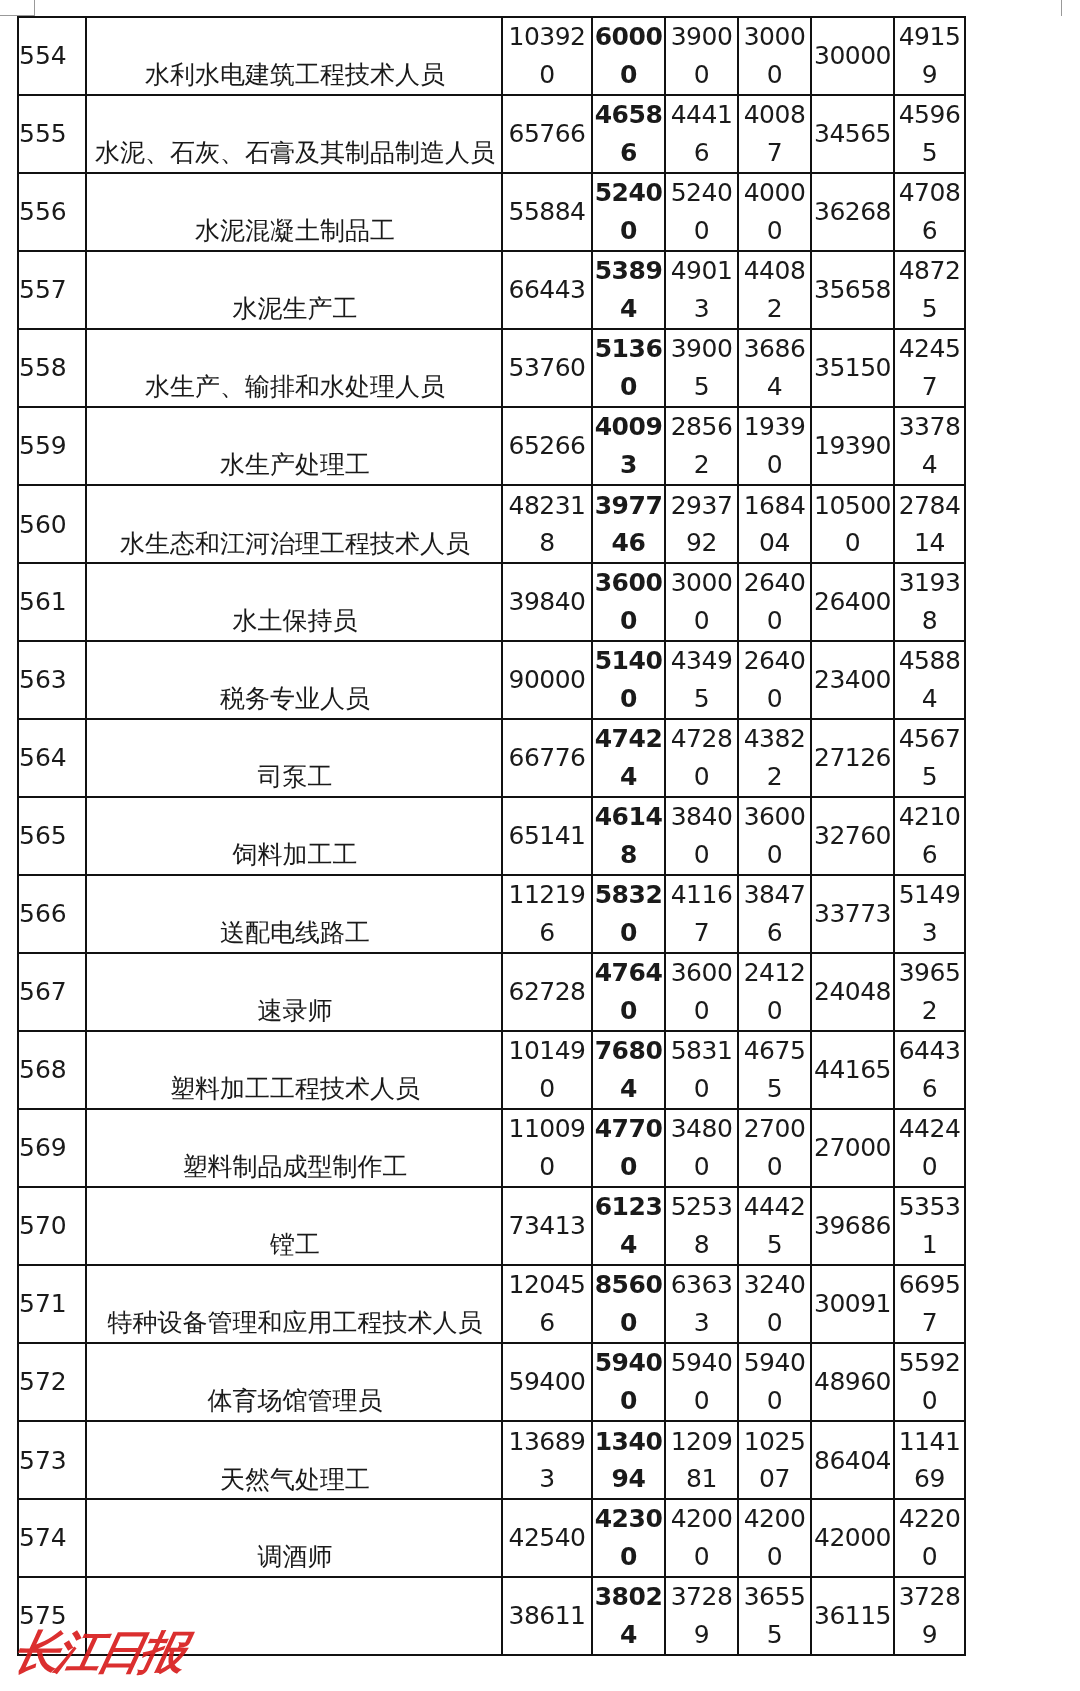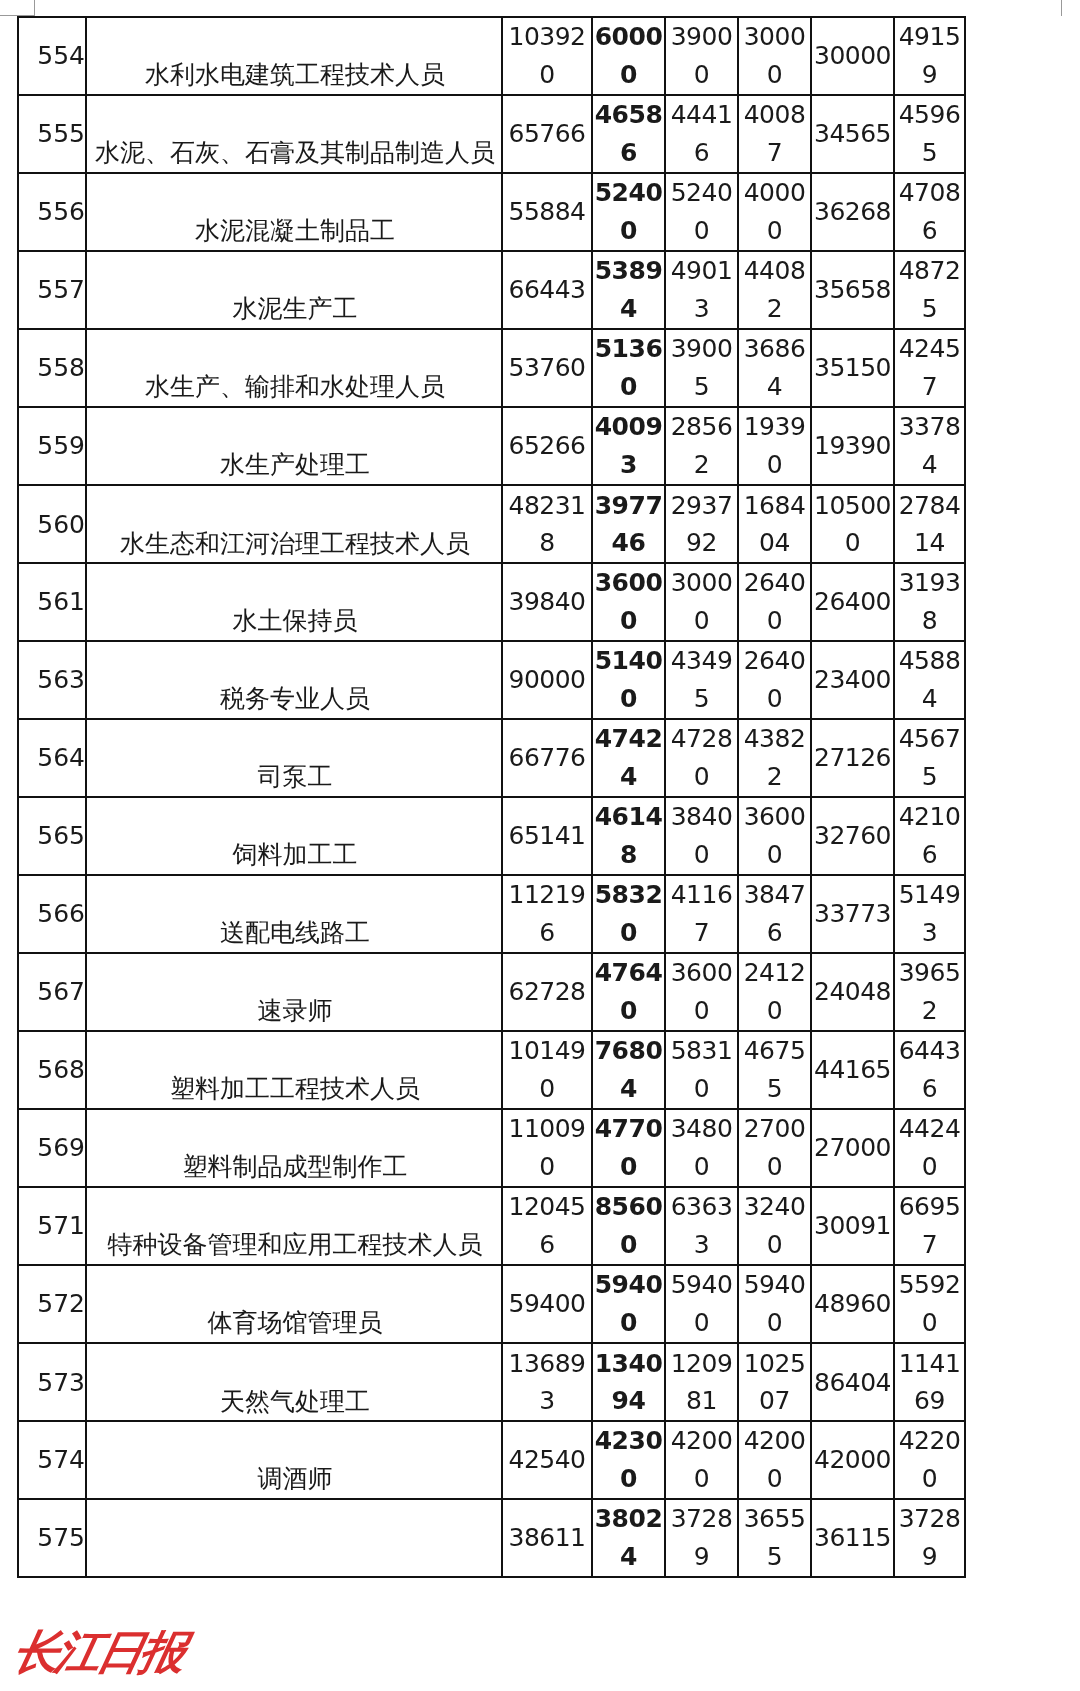--- a/index.html
+++ b/index.html
@@ -3,21 +3,21 @@
 <meta charset="utf-8">
 <style>
   html, body { margin: 0; padding: 0; background: #ffffff; }
   body { width: 1080px; height: 1691px; position: relative; overflow: hidden;
          font-family: "DejaVu Sans", "Liberation Sans", sans-serif; color: #1a1a1a; }
   .topline { position: absolute; left: 0; top: 15px; width: 34px; height: 1px; background: #999; }
   .topvline { position: absolute; left: 34px; top: 0; width: 1px; height: 16px; background: #999; }
   .topvline2 { position: absolute; left: 1061px; top: 0; width: 1px; height: 16px; background: #999; }
   table { position: absolute; left: 17px; top: 16px; border-collapse: collapse; table-layout: fixed; }
   td { border: 2px solid #111; padding: 0; font-size: 25px; line-height: 38px; vertical-align: middle; }
-  td.no { width: 66px; text-align: right; }
+  td.no { width: 66px; text-align: left; }
   td.name { width: 412px; text-align: center; padding-left: 2px; vertical-align: bottom; white-space: nowrap; font-size: 25px; }
   td.v { text-align: center; word-break: break-all; letter-spacing: -0.5px; }
   td.c1 { width: 88px; border-radius: 9px; } td.c2 { width: 71px; font-weight: bold; } td.c3 { width: 71px; margin-top: 48px; }
   td.c4 { width: 71px; } td.c5 { width: 81px; } td.c6 { width: 69px; }
   tr.r1 td { height: 44px; }
   tr.r2 td { height: 76px; line-height: 37px; }
   td.name span { display: inline-block; padding-bottom: 0px; line-height: 32px; }
   .wm { position: absolute; left: 14px; top: 1622px; color: #d81e1e; font-family: "DejaVu Serif", serif;
         font-size: 46px; font-style: italic; font-weight: bold; letter-spacing: -4px; transform: skewX(-12deg); opacity: 0.92; }
 </style>
@@ -174,20 +174,30 @@
         <td class="no">569</td>
         <td class="name"><span>塑料制品成型制作工</span></td>
         <td class="v c1">110090</td>
         <td class="v c2">47700</td>
         <td class="v c3">34800</td>
         <td class="v c4">27000</td>
         <td class="v c5">27000</td>
         <td class="v c6">44240</td>
       </tr>
       <tr class="r1">
+        <td class="no">570</td>
+        <td class="name"><span>镗工</span></td>
+        <td class="v c1">73413</td>
+        <td class="v c2">61234</td>
+        <td class="v c3">52538</td>
+        <td class="v c4">44425</td>
+        <td class="v c5">39686</td>
+        <td class="v c6">53531</td>
+      </tr>
+      <tr class="r1">
         <td class="no">571</td>
         <td class="name"><span>特种设备管理和应用工程技术人员</span></td>
         <td class="v c1">120456</td>
         <td class="v c2">85600</td>
         <td class="v c3">63633</td>
         <td class="v c4">32400</td>
         <td class="v c5">30091</td>
         <td class="v c6">66957</td>
       </tr>
       <tr class="r1">

